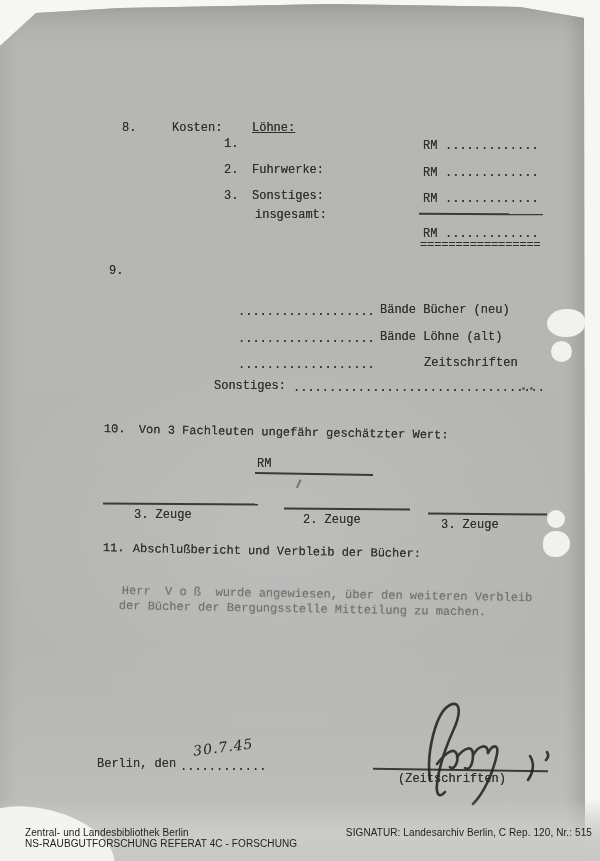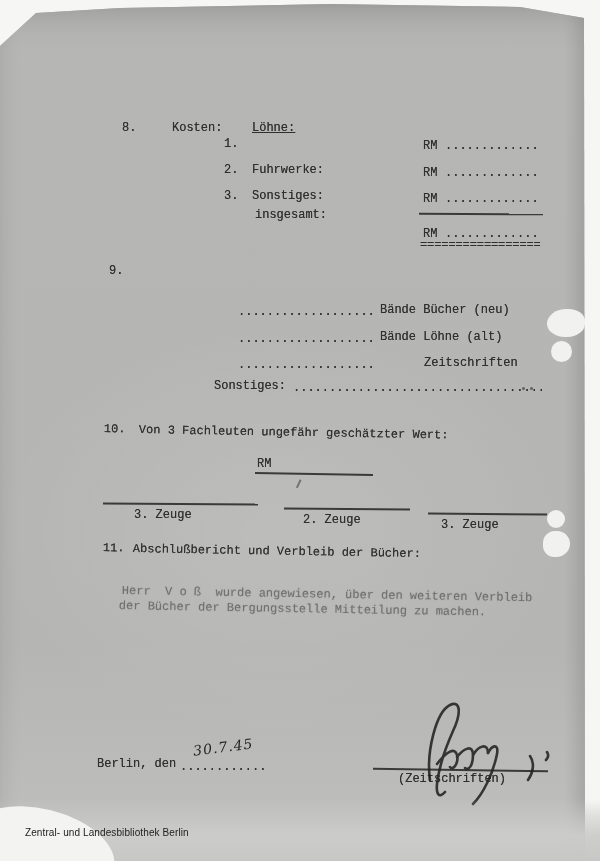--- a/index.html
+++ b/index.html
@@ -121,13 +121,15 @@
   <div class="hole" style="left:551px;top:341px;width:21px;height:21px;"></div>
   <div class="hole" style="left:547px;top:510px;width:18px;height:18px;"></div>
   <div class="hole" style="left:543px;top:531px;width:27px;height:26px;border-radius:48% 52% 55% 45%;"></div>
   <div class="speck" style="left:522px;top:387px;"></div>
   <div class="speck" style="left:530px;top:387px;"></div>
 
   <div class="caption-band"></div>
   <div class="corner-wedge"></div>
 
   <div class="footer-text" style="left:25px;top:827px;">Zentral- und Landesbibliothek Berlin</div>
+  <div class="footer-text" style="left:25px;top:838px;">NS-RAUBGUTFORSCHUNG REFERAT 4C - FORSCHUNG</div>
+  <div class="footer-text" style="right:8px;top:827px;text-align:right;">SIGNATUR: Landesarchiv Berlin, C Rep. 120, Nr.: 515</div>
 </div>
 
 </body></html>

